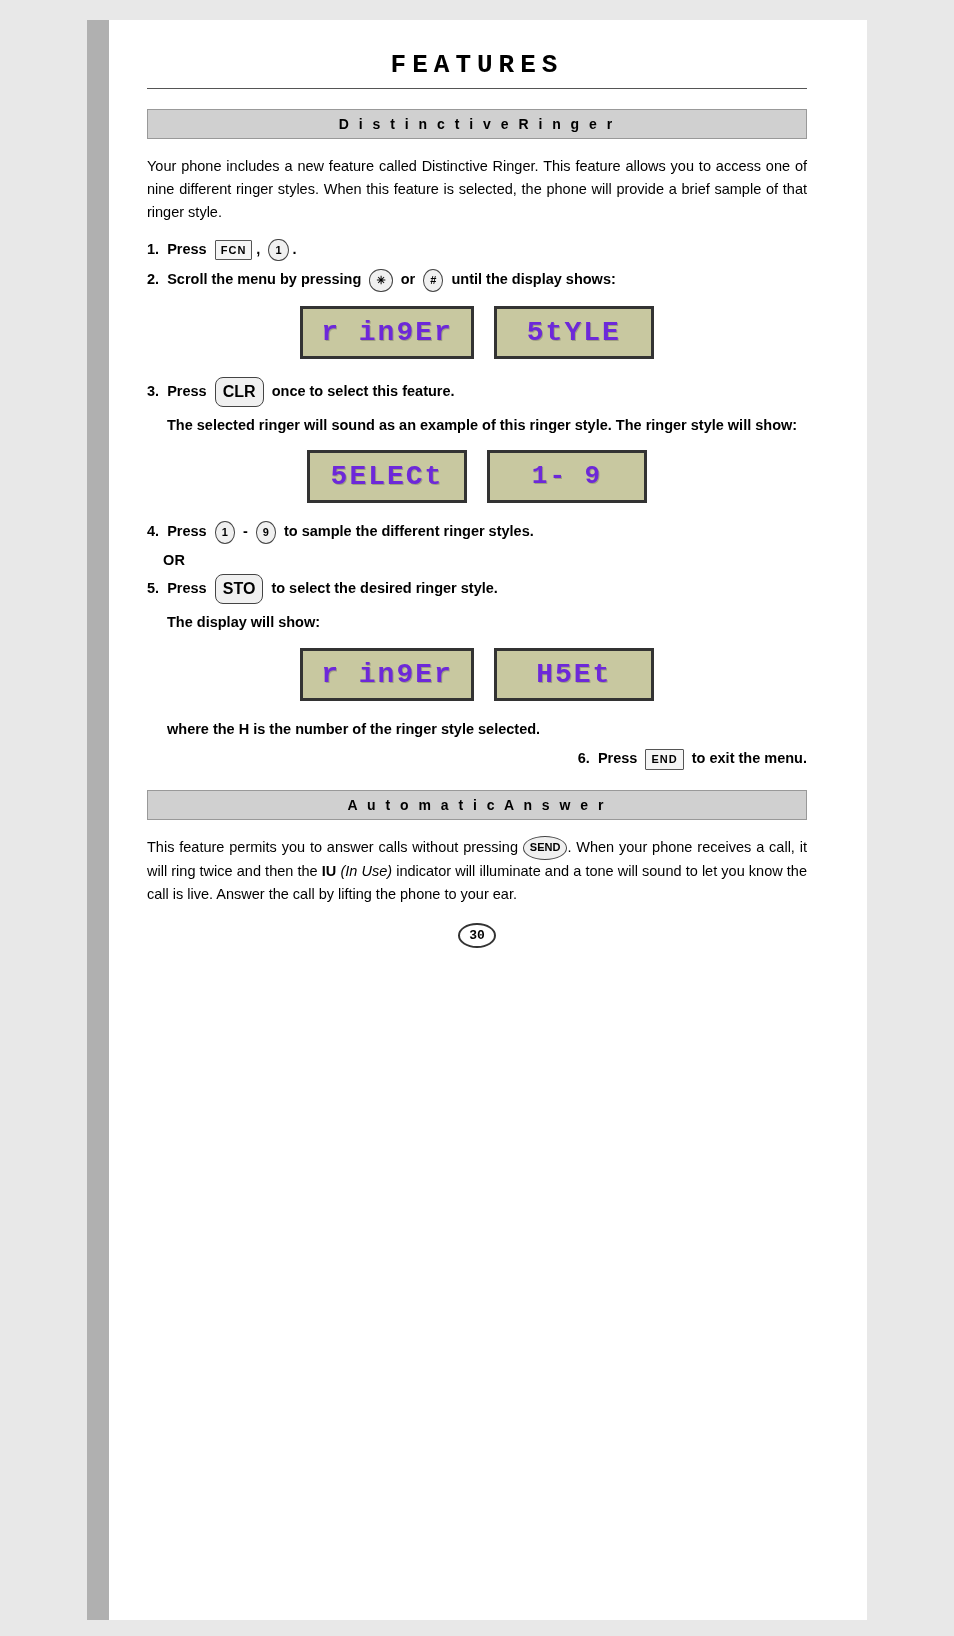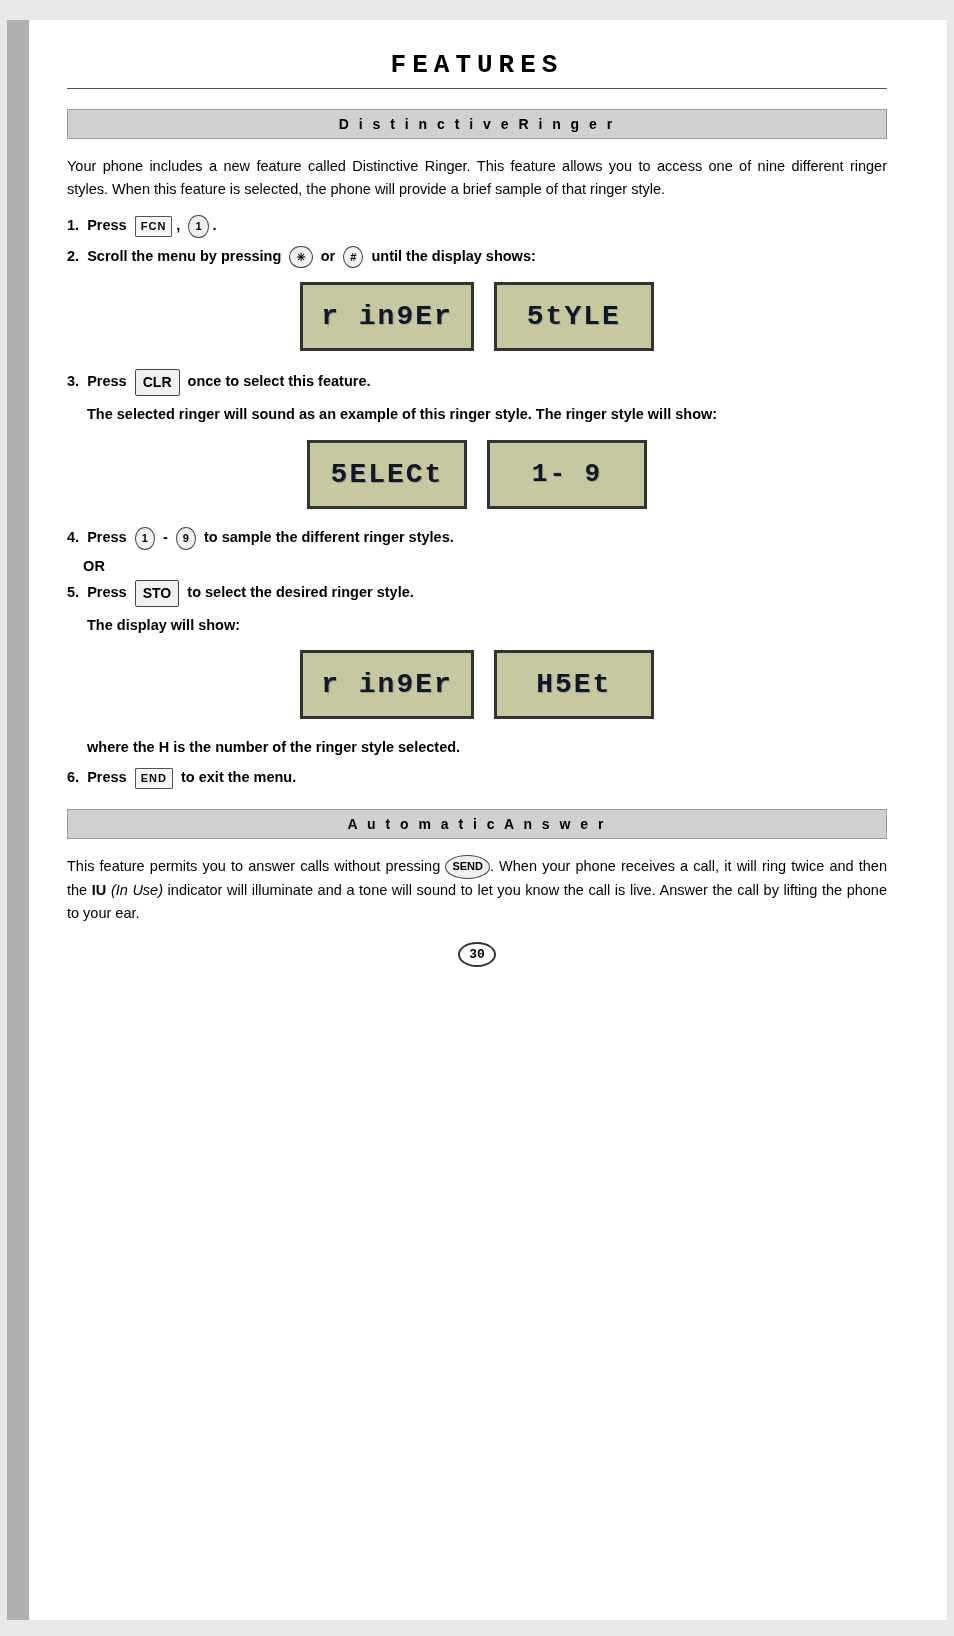--- a/index.html
+++ b/index.html
@@ -8,21 +8,21 @@
       width: 954px;
       min-height: 1636px;
       background: #e8e8e8;
       display: flex;
       justify-content: center;
       align-items: flex-start;
       font-family: 'Georgia', serif;
     }
 
     .page {
-      width: 940px;
+      width: 780px;
       min-height: 1600px;
       background: #ffffff;
       margin: 20px auto;
       padding: 30px 60px 40px 60px;
       position: relative;
     }
 
     
     .page::before {
       content: '';
@@ -87,28 +87,28 @@
     .displays-row {
       display: flex;
       justify-content: center;
       gap: 20px;
       margin: 14px 0 18px 0;
     }
 
     .lcd-display {
       border: 3px solid #333;
       background: #c8c8a0;
-      padding: 16px 18px;
+      padding: 8px 18px;
       min-width: 160px;
       text-align: center;
       font-family: 'Courier New', monospace;
       font-size: 28px;
       font-weight: bold;
       letter-spacing: 3px;
-      color: #0f172a;
+      color: #6d28d9;
       
       text-shadow: 1px 1px 0 rgba(0,0,0,0.2);
     }
 
     .lcd-display.small-text {
       font-size: 26px;
       letter-spacing: 2px;
     }
 
     
@@ -133,23 +133,23 @@
       font-size: 11px;
       font-family: Arial, sans-serif;
       background: #f0f0f0;
       vertical-align: middle;
       font-weight: bold;
     }
 
     .key-rounded {
       display: inline-block;
       border: 1.5px solid #444;
-      border-radius: 2px;
+      border-radius: 8px;
       padding: 2px 7px;
-      font-size: 14px;
+      font-size: 16px;
       font-family: Arial, sans-serif;
       background: #f0f0f0;
       vertical-align: middle;
       font-weight: bold;
     }
 
     .or-line {
       font-weight: bold;
       font-size: 14.5px;
       font-family: Arial, sans-serif;
@@ -252,21 +252,21 @@
 
   <div class="displays-row">
     <div class="lcd-display seg">r in9Er</div>
     <div class="lcd-display seg">H5Et</div>
   </div>
 
   <div class="step-sub">
     where the <strong>H</strong> is the number of the ringer style selected.
   </div>
 
-  <div class="step" style="margin-bottom:20px;">
+  <div class="step" style="margin-bottom:20px;text-align:right;">
     <span>6.&nbsp; Press&nbsp;</span>
     <span class="key">END</span>
     <span>&nbsp;to exit the menu.</span>
   </div>
 
   <div class="section-header">
     <span>A u t o m a t i c   A n s w e r</span>
   </div>
 
   <p class="body-text">

